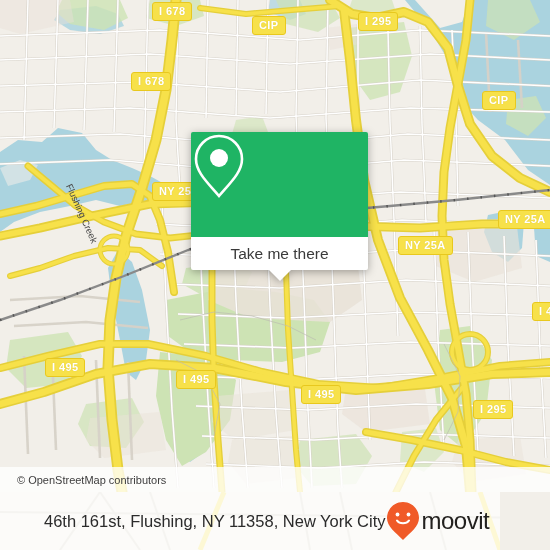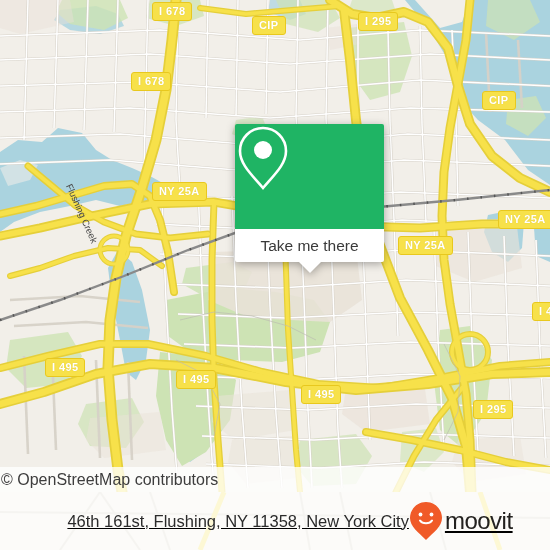--- a/index.html
+++ b/index.html
@@ -35,24 +35,23 @@
     position:absolute;
     font-size:9.5px;
     color:#4a4a4a;
     white-space:nowrap;
     font-family:"Liberation Sans", sans-serif;
   }
 
   
   #popup{
     position:absolute;
-    left:191px;top:124px;
-    width:149px;
+    left:191px;top:132px;
+    width:177px;
     filter:drop-shadow(0 2px 4px rgba(0,0,0,.32));
-    margin-left:44px;
   }
   #popup-head{
     height:105px;
     background:#1fb464;
     border-radius:2px 2px 0 0;
     display:flex;align-items:center;justify-content:center;
   }
   #popup-body{
     background:#ffffff;
     height:33px;
@@ -70,31 +69,30 @@
     border-top:11px solid #ffffff;
   }
 
   
   #attribution{
     position:absolute;left:0;top:467px;width:550px;height:25px;
     background:rgba(255,255,255,.78);
     display:flex;align-items:center;
   }
   #attribution span{
-    font-size:16px;color:#3d3d3d;padding-left:1px;
+    font-size:11px;color:#3d3d3d;padding-left:17px;
     font-family:"Liberation Sans", sans-serif;
   }
 
   
   #footer{
-    position:absolute;left:0;top:492px;width:550px;height:58px;
+    position:absolute;left:0;top:492px;width:500px;height:58px;
     background:rgba(255,255,255,.93);
-    display:flex;align-items:center;justify-content:center;
+    display:flex;align-items:center;justify-content:space-between;
     overflow:hidden;
-    text-decoration:underline;
   }
   #footer-faint{position:absolute;left:0;top:0;width:550px;height:58px;opacity:.22;}
   #addr{
     position:relative;
     font-size:16.5px;color:#2b2b2b;padding-left:44px;white-space:nowrap;
     font-family:"Liberation Sans", sans-serif;
   }
   #brand{position:relative;display:flex;align-items:center;padding-right:14px;}
   #brand-text{
     font-size:24px;color:#23211f;letter-spacing:-0.5px;margin-left:2px;

